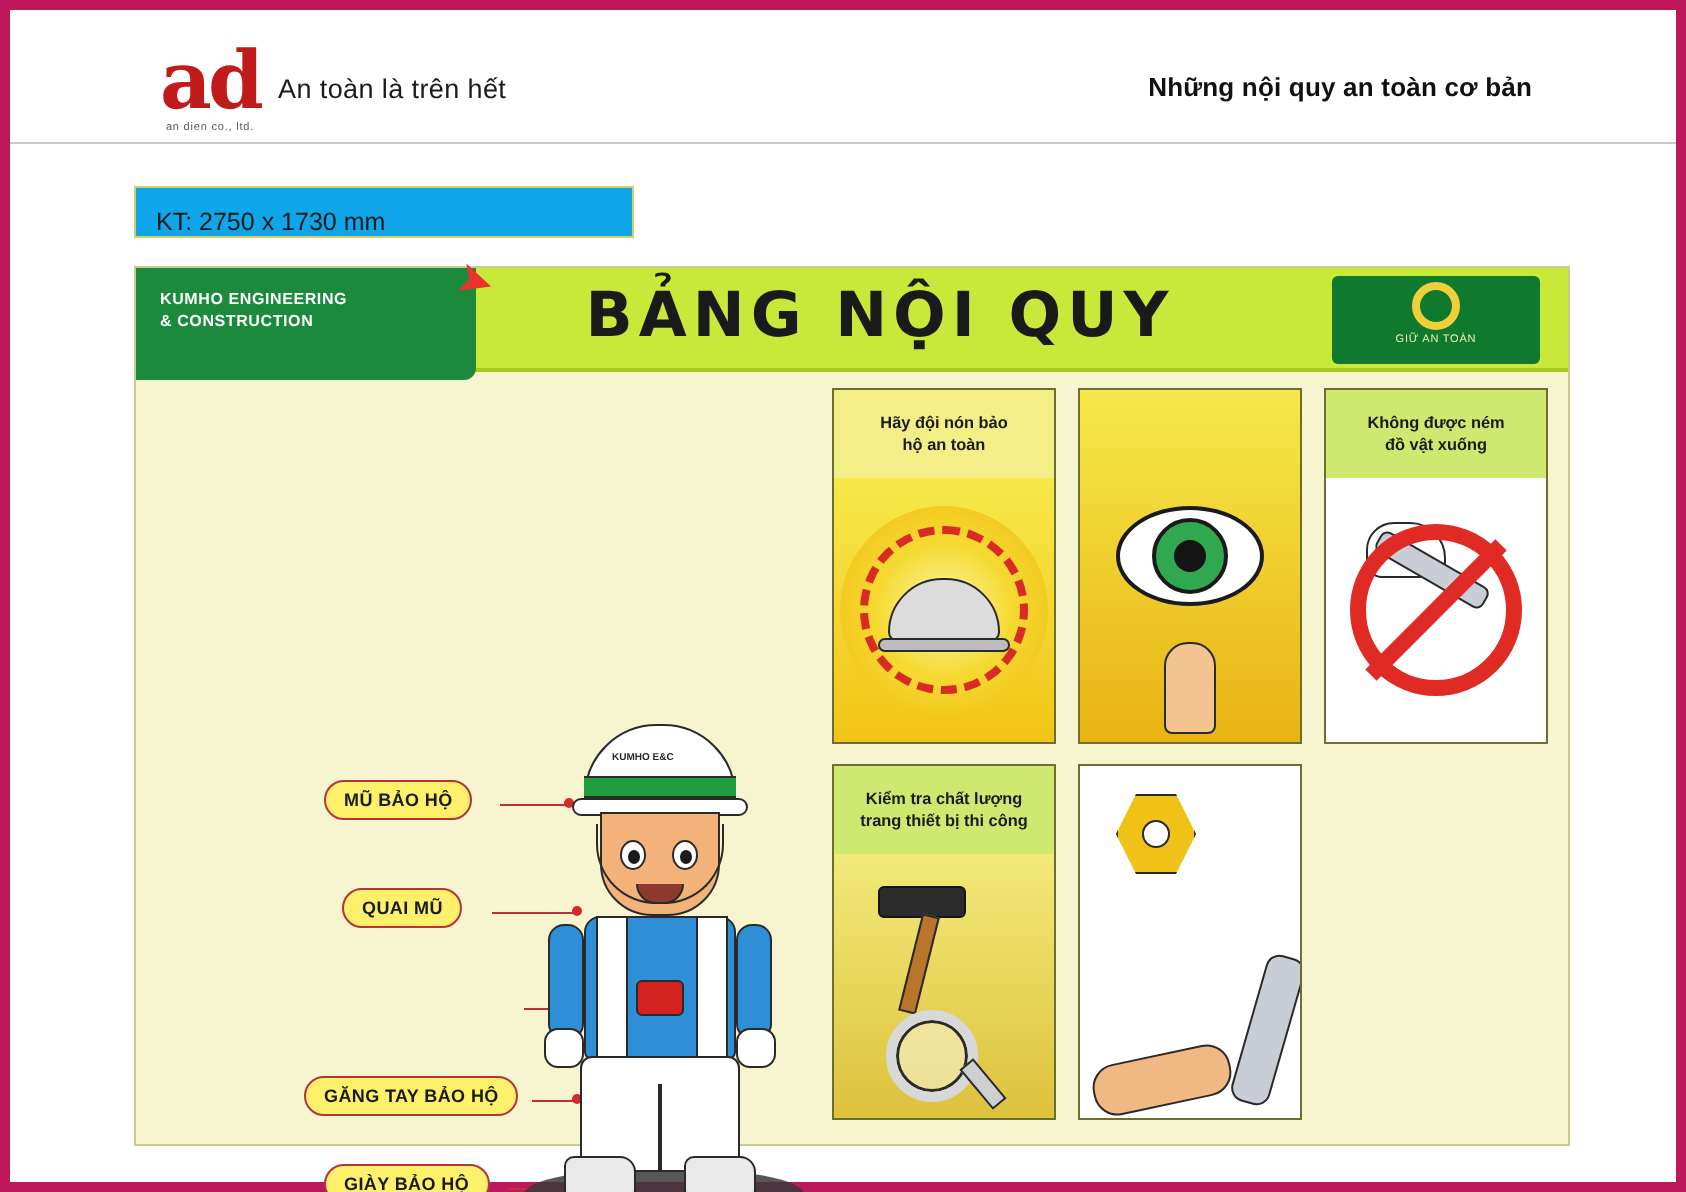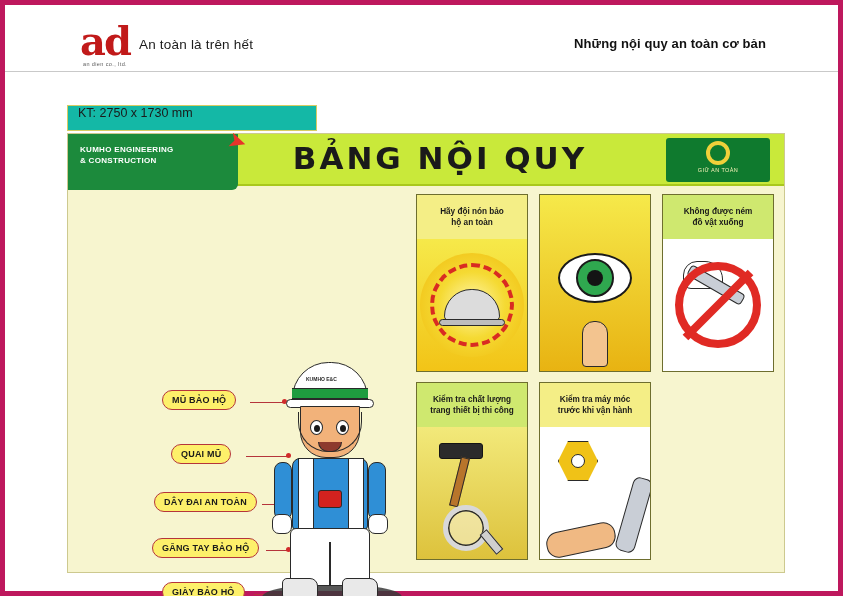--- a/index.html
+++ b/index.html
@@ -54,25 +54,25 @@
     color: #111;
     letter-spacing: .1px;
   }
   .header-rule {
     position: absolute; left: 0; right: 0; top: 66px;
     height: 1px; background: #c9c9c9;
   }
 
   
   .size-bar {
-    position: absolute; left: 62px; top: 100px;
+    position: absolute; left: 62px; top: 88px;
     width: 250px; height: 26px;
-    background: #14b8a6;
+    background: #0ea5e9;
     border: 1px solid #d6cc63;
-    display: flex; align-items: flex-start;
+    display: flex; align-items: flex-end;
     padding-left: 10px;
   }
   .size-bar span {
     font-size: 12.5px;
     color: #1a1a1a;
   }
 
   
   .poster {
     position: absolute; left: 62px; top: 128px;
@@ -558,21 +558,20 @@
     <div class="char-area">
 
       <div class="label-btn lbl1">MŨ BẢO HỘ</div>
       <div class="connector" style="left:174px; top:212px; width:34px;"></div>
       <div class="dot" style="left:206px; top:209px;"></div>
 
       <div class="label-btn lbl2">QUAI  MŨ</div>
       <div class="connector" style="left:170px; top:266px; width:42px;"></div>
       <div class="dot" style="left:210px; top:263px;"></div>
 
-      <div class="label-btn lbl3">DÂY ĐAI AN TOÀN</div>
       <div class="connector" style="left:186px; top:314px; width:36px;"></div>
       <div class="dot" style="left:220px; top:311px;"></div>
 
       <div class="label-btn lbl4">GĂNG TAY BẢO HỘ</div>
       <div class="connector" style="left:190px; top:360px; width:22px;"></div>
       <div class="dot" style="left:210px; top:357px;"></div>
 
       <div class="label-btn lbl5">GIÀY BẢO HỘ</div>
       <div class="connector" style="left:178px; top:404px; width:40px;"></div>
       <div class="dot" style="left:216px; top:401px;"></div>
@@ -644,22 +643,20 @@
 trang thiết bị thi công</div>
         <div class="card-body">
           <div class="ic hammer-head"></div>
           <div class="ic hammer-handle"></div>
           <div class="ic magnifier"></div>
           <div class="ic mag-handle"></div>
         </div>
       </div>
 
       <div class="card c6">
-        <div class="card-head" style="white-space:pre-line">Kiểm tra máy móc
-trước khi vận hành</div>
         <div class="card-body">
           <div class="ic nut"></div>
           <div class="ic nut-hole"></div>
           <div class="ic spanner"></div>
           <div class="ic arm-skin"></div>
         </div>
       </div>
 
     </div>
   </div>

